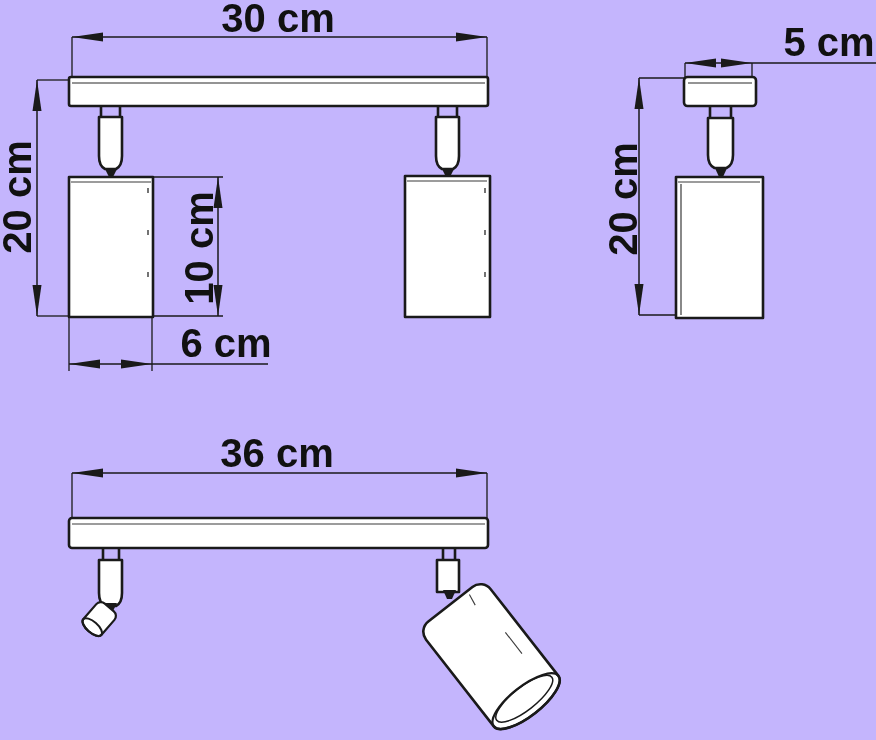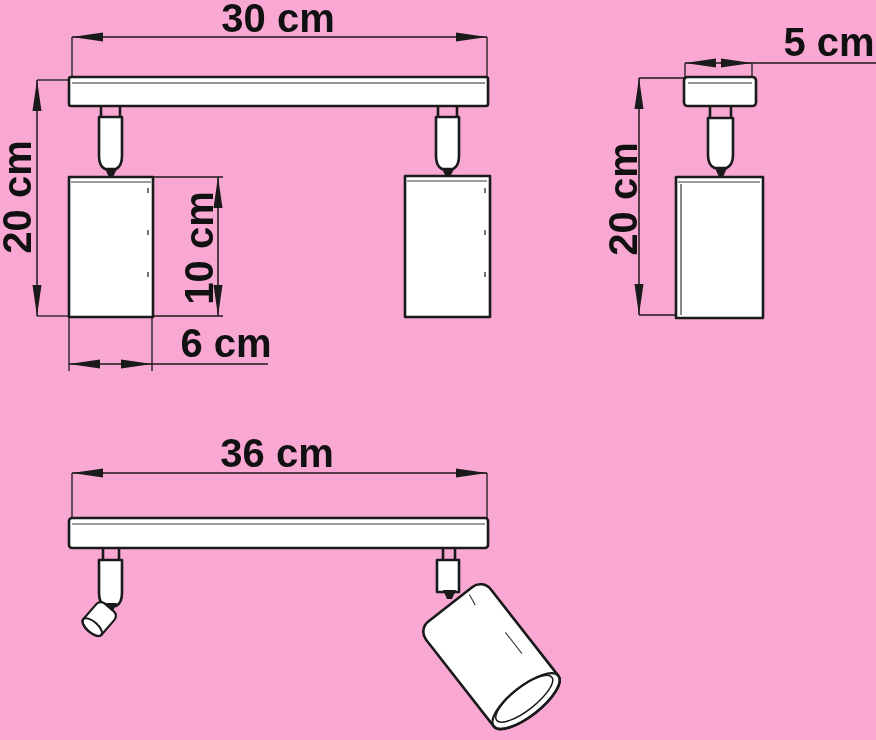--- a/index.html
+++ b/index.html
@@ -1,20 +1,20 @@
 <!DOCTYPE html>
 <html><head>
 <meta charset="utf-8">
 <style>
   html, body { margin: 0; padding: 0; background: #ffffff; }
   .canvas {
     position: relative;
     width: 876px;
     height: 740px;
-    background: #f9a8d4;
+    background: #c4b5fd;
     font-family: "Liberation Sans", sans-serif;
     overflow: hidden;
   }
   svg { display: block; }
   
   .outline  { fill: none; stroke: #1a1a1a; stroke-width: 2.6; stroke-linejoin: round; }
   .outline-w{ fill: #ffffff; stroke: #1a1a1a; stroke-width: 2.6; stroke-linejoin: round; }
   .outline2 { fill: #ffffff; stroke: #1a1a1a; stroke-width: 2.2; stroke-linejoin: round; }
   .dimline  { fill: none; stroke: #1a1a1a; stroke-width: 1.5; }
   .extline  { fill: none; stroke: #1a1a1a; stroke-width: 1.3; }

